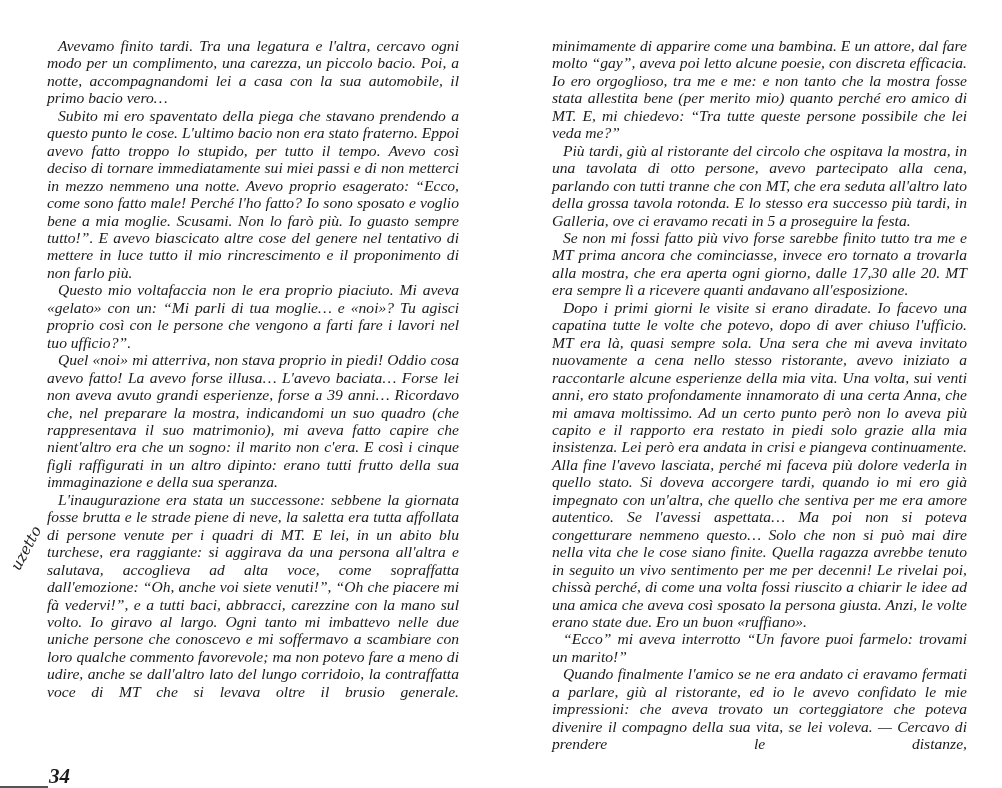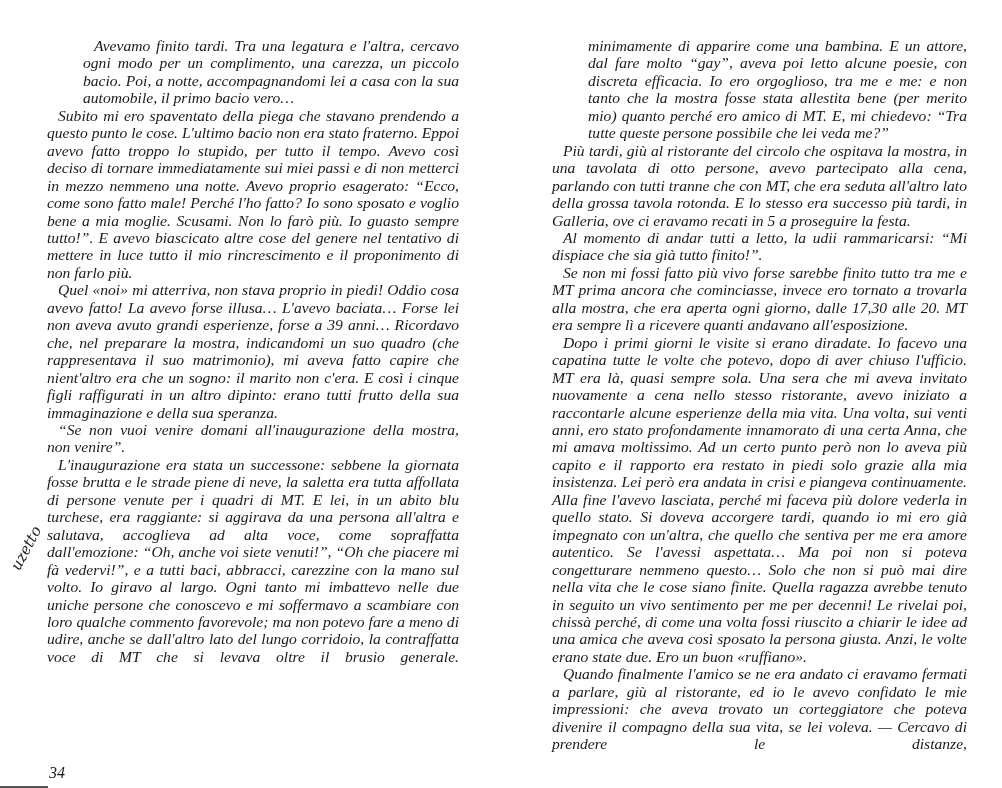--- a/index.html
+++ b/index.html
@@ -8,25 +8,25 @@
     font-family: "Liberation Serif", "DejaVu Serif", serif; color: #1a1a1a;
   }
   .page {
     position: absolute; top: 37px;
     font-style: italic; font-size: 15.6px; line-height: 17.45px;
     text-align: justify; hyphens: manual;
   }
   .page.left { left: 47px; width: 412px; }
   .page.right { left: 552px; width: 415px; }
   .page p { margin: 0; text-indent: 11px; }
-  .page p.noindent { text-indent: 0; margin-left: 36px; }
+  .page p.noindent { text-indent: 0; }
   .page p.quote { text-indent: 11px; }
   .page p:last-child { text-align-last: justify; }
   .folio {
-    position: absolute; top: 764px; font-style: italic; font-size: 16px; font-weight: normal;
+    position: absolute; top: 764px; font-style: italic; font-size: 21px; font-weight: bold;
     font-family: "Liberation Serif", serif;
   }
   .folio.left { left: 49px; }
   .folio.right { left: 1005px; text-align: right; }
   .underline-ink { text-decoration-thickness: 2px; text-underline-offset: 2px; }
   .annotation {
     position: absolute; left: 3px; top: 525px; transform: rotate(-62deg); transform-origin: left top;
     font-family: "DejaVu Serif", serif; font-style: italic; font-size: 15px; color: #222;
     translate: 4px 40px;
   }
@@ -38,32 +38,32 @@
 </head>
 <body>
 
 <div class="gutter"></div>
 
 <div class="annotation">uzetto</div>
 
 <div class="page left">
   <p class="noindent" style="text-indent:11px">Avevamo finito tardi. Tra una legatura e l'altra, cercavo ogni modo per un complimento, una carezza, un piccolo bacio. Poi, a notte, accompagnandomi lei a casa con la sua automobile, il primo bacio vero…</p>
   <p>Subito mi ero spaventato della piega che stavano prendendo a questo punto le cose. L'ultimo bacio non era stato fraterno. Eppoi avevo fatto troppo lo stupido, per tutto il tempo. Avevo così deciso di tornare immediatamente sui miei passi e di non metterci in mezzo nemmeno una notte. Avevo proprio esagerato: “Ecco, come sono fatto male! Perché l'ho fatto? Io sono sposato e voglio bene a mia moglie. Scusami. Non lo farò più. Io guasto sempre tutto!”. E avevo biascicato altre cose del genere nel tentativo di mettere in luce tutto il mio rincrescimento e il proponimento di non farlo più.</p>
+  <p>Questo mio voltafaccia non le era proprio piaciuto. Mi aveva «gelato» con un: “Mi parli di tua moglie… e «noi»? Tu agisci proprio così con le persone che vengono a farti fare i lavori nel tuo ufficio?”.</p>
   <p>Quel «noi» mi atterriva, non stava proprio in piedi! Oddio cosa avevo fatto! La avevo forse illusa… L'avevo baciata… Forse lei non aveva avuto grandi esperienze, forse a 39 anni… Ricordavo che, nel preparare la mostra, indicandomi un suo quadro (che rappresentava il suo matrimonio), mi aveva fatto capire che nient'altro era che un sogno: il marito non c'era. E così i cinque figli raffigurati in un altro dipinto: erano tutti frutto della sua immaginazione e della sua speranza.</p>
-  <p class="quote">“Se non vuoi venire domani all'inaugurazione della mostra, non venire”.</p>
   <p id="p-underline">L'inaugurazione era stata un successone: sebbene la giornata fosse brutta e le strade piene di neve, la saletta era tutta affollata di persone venute per i quadri di MT. E lei, in un abito blu <span class="underline-ink">turchese</span>, era raggiante: si aggirava da una persona all'altra e salutava, accoglieva ad alta voce, come sopraffatta dall'emozione: “Oh, anche voi siete venuti!”, “Oh che piacere mi fà vedervi!”, e a tutti baci, abbracci, carezzine con la mano sul volto. Io giravo al largo. Ogni tanto mi imbattevo nelle due uniche persone che conoscevo e mi soffermavo a scambiare con loro qualche commento favorevole; ma non potevo fare a meno di udire, anche se dall'altro lato del lungo corridoio, la contraffatta voce di MT che si levava oltre il brusio generale.</p>
 
 </div>
 
 <div class="folio left">34</div>
 
 <div class="page right">
   <p class="noindent">minimamente di apparire come una bambina. E un attore, dal fare molto “gay”, aveva poi letto alcune poesie, con discreta efficacia. Io ero orgoglioso, tra me e me: e non tanto che la mostra fosse stata allestita bene (per merito mio) quanto perché ero amico di MT. E, mi chiedevo: “Tra tutte queste persone possibile che lei veda me?”</p>
   <p>Più tardi, giù al ristorante del circolo che ospitava la mostra, in una tavolata di otto persone, avevo partecipato alla cena, parlando con tutti tranne che con MT, che era seduta all'altro lato della grossa tavola rotonda. E lo stesso era successo più tardi, in Galleria, ove ci eravamo recati in 5 a proseguire la festa.</p>
-  <p>Al momento di andar tutti a letto, la udii rammaricarsi: “Mi dispiace che sia già tutto finito!”.</p>
   <p>Se non mi fossi fatto più vivo forse sarebbe finito tutto tra me e MT prima ancora che cominciasse, invece ero tornato a trovarla alla mostra, che era aperta ogni giorno, dalle 17,30 alle 20. MT era sempre lì a ricevere quanti andavano all'esposizione.</p>
   <p>Dopo i primi giorni le visite si erano diradate. Io facevo una capatina tutte le volte che potevo, dopo di aver chiuso l'ufficio. MT era là, quasi sempre sola. Una sera che mi aveva invitato nuovamente a cena nello stesso ristorante, avevo iniziato a raccontarle alcune esperienze della mia vita. Una volta, sui venti anni, ero stato profondamente innamorato di una certa Anna, che mi amava moltissimo. Ad un certo punto però non lo aveva più capito e il rapporto era restato in piedi solo grazie alla mia insistenza. Lei però era andata in crisi e piangeva continuamente. Alla fine l'avevo lasciata, perché mi faceva più dolore vederla in quello stato. Si doveva accorgere tardi, quando io mi ero già impegnato con un'altra, che quello che sentiva per me era amore autentico. Se l'avessi aspettata… Ma poi non si poteva congetturare nemmeno questo… Solo che non si può mai dire nella vita che le cose siano finite. Quella ragazza avrebbe tenuto in seguito un vivo sentimento per me per decenni! Le rivelai poi, chissà perché, di come una volta fossi riuscito a chiarir le idee ad una amica che aveva così sposato la persona giusta. Anzi, le volte erano state due. Ero un buon «ruffiano».</p>
+  <p class="quote">“Ecco” mi aveva interrotto “Un favore puoi farmelo: trovami un marito!”</p>
   <p>Quando finalmente l'amico se ne era andato ci eravamo fermati a parlare, giù al ristorante, ed io le avevo confidato le mie impressioni: che aveva trovato un corteggiatore che poteva divenire il compagno della sua vita, se lei voleva. — Cercavo di prendere le distanze,</p>
 </div>
 
 <div class="folio right">35</div>
 
 <div class="bottom-rule"></div>
 
 </body></html>

